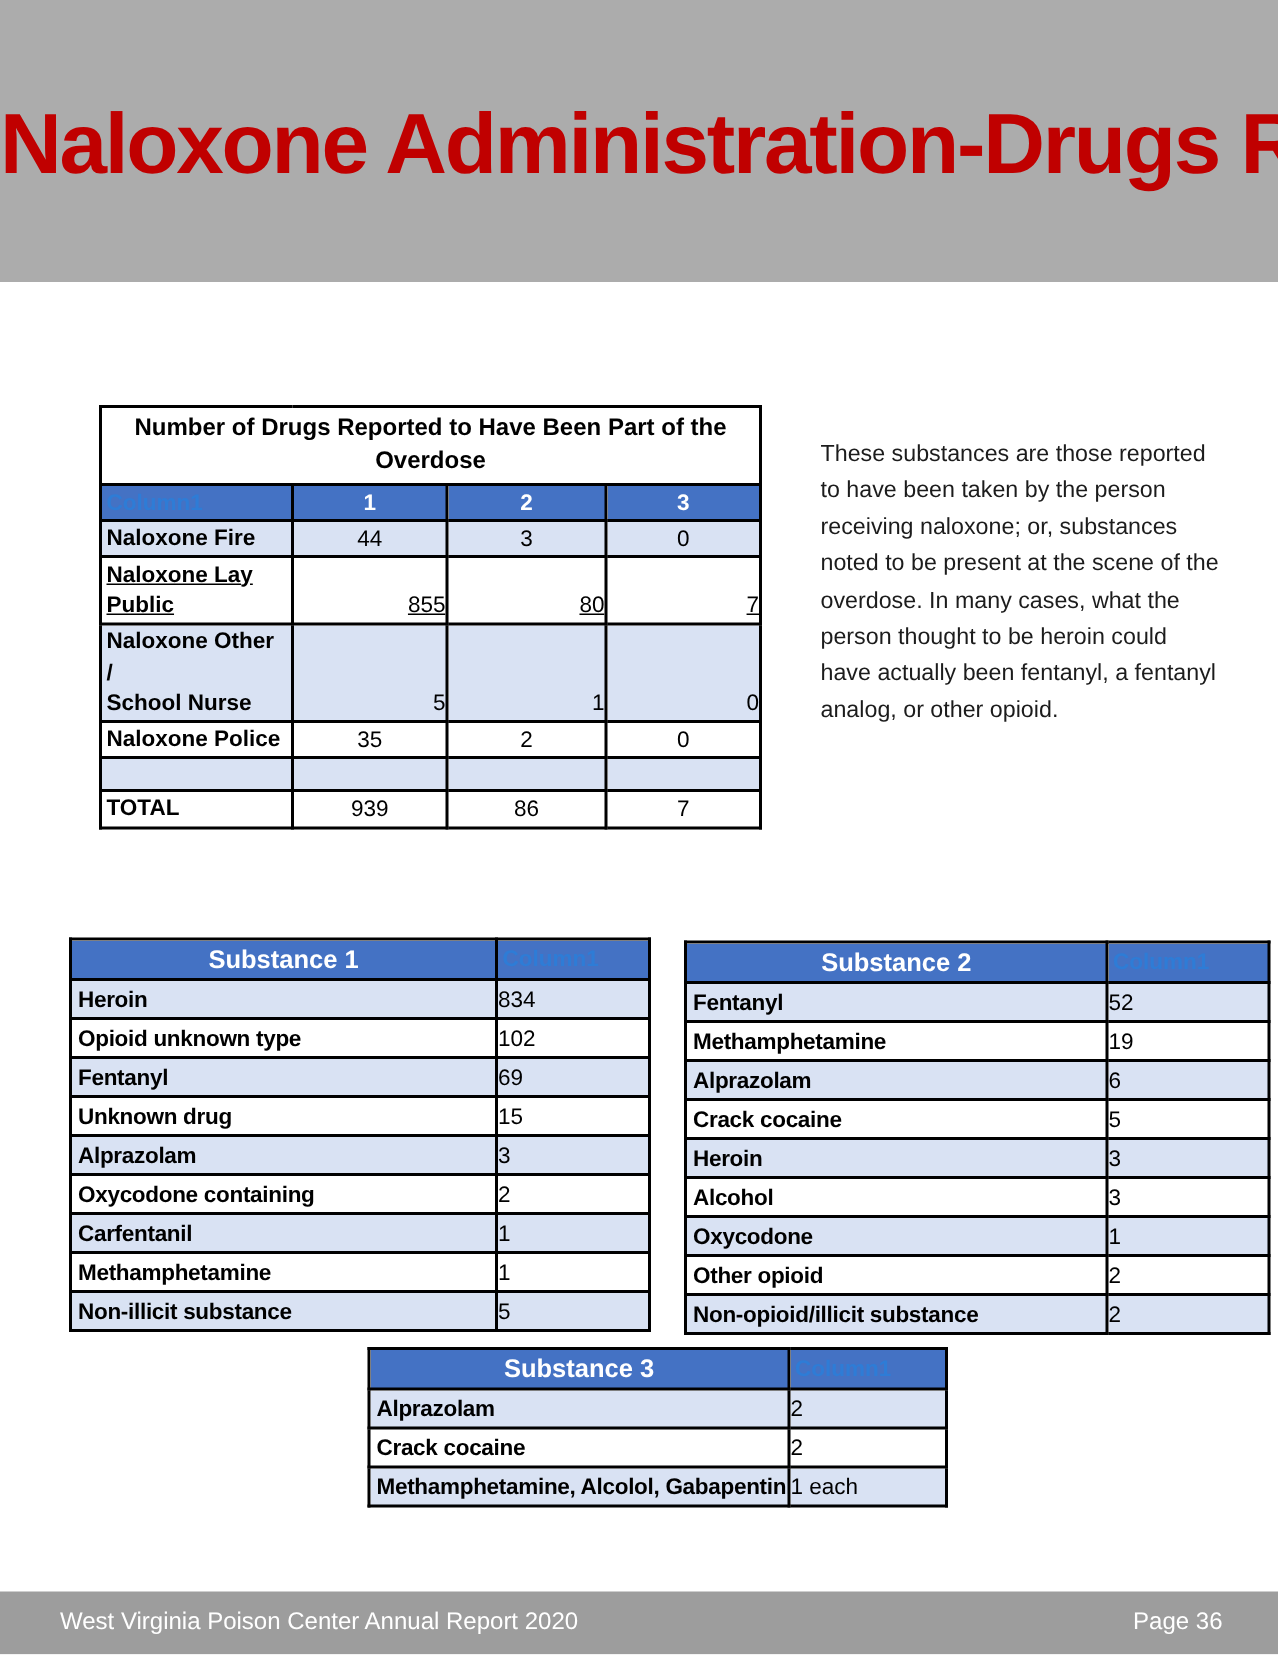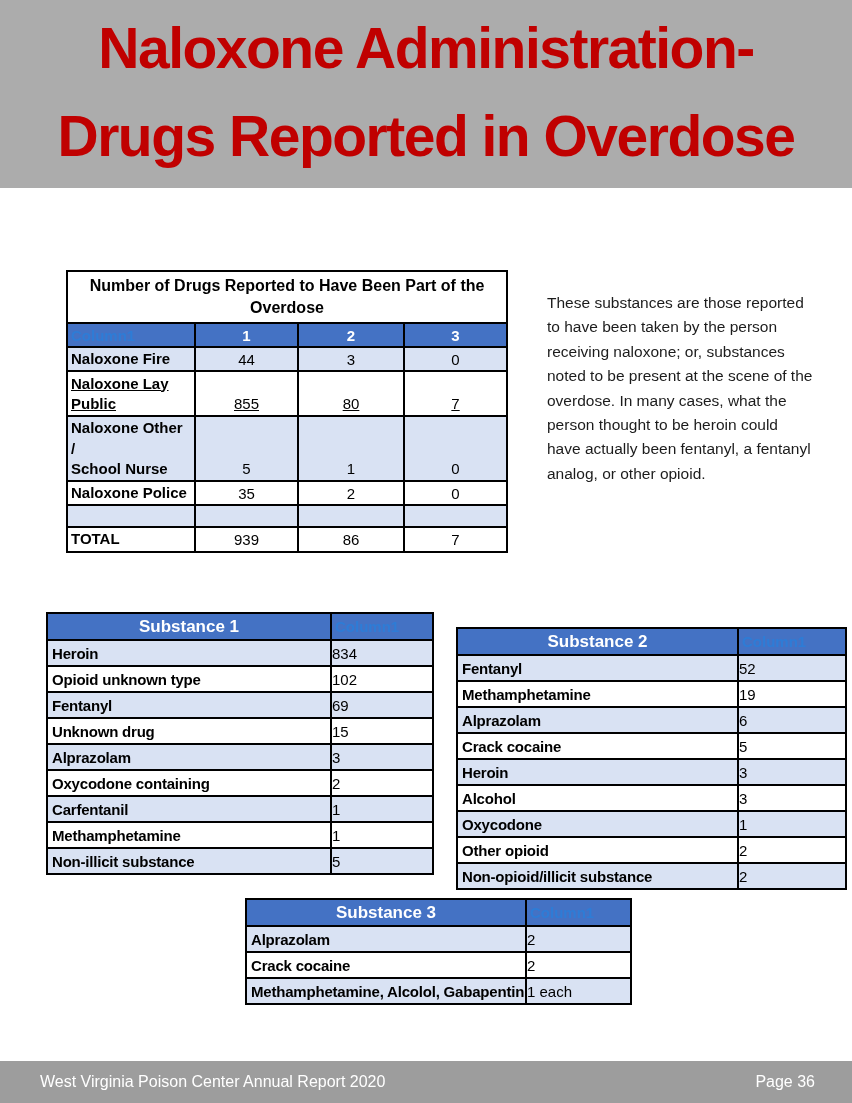--- a/index.html
+++ b/index.html
@@ -2,58 +2,58 @@
 <html><head>
 <meta charset="utf-8">
 <style>
   * { margin:0; padding:0; box-sizing:border-box; }
   html,body { background:#ffffff; }
   body { font-family:"Liberation Sans", sans-serif; }
   #page { position:relative; width:852px; height:1103px; background:#ffffff; overflow:hidden; }
 
   
   .header-band { position:absolute; left:0; top:0; width:852px; height:188px;
-    background:#acacac; display:flex; flex-direction:column; align-items:center;
+    background:#acacac; display:flex; flex-direction:row; align-items:center;
     padding-top:4px; }
   .title-line { color:#c00000; font-weight:bold; font-size:57px; letter-spacing:-1.5px;
     line-height:88px; white-space:nowrap; }
 
   
   table { border-collapse:collapse; table-layout:fixed; }
   td, th { border:2px solid #000; font-size:15px; overflow:hidden; }
   tr.alt { background:#d9e2f3; }
 
   
   .t1 { position:absolute; left:66px; top:270px; width:440px; }
   .t1 .title-cell { height:52px; background:#fff; text-align:center; vertical-align:middle;
     font-weight:bold; font-size:16px; line-height:1.4; padding:2px 8px; color:#000; }
   .t1 tr.hdr { height:24px; background:#4472c4; }
   .t1 tr.hdr .c1 { color:#2e7cd6; font-weight:bold; text-align:left; padding-left:3px; }
   .t1 tr.hdr .num { color:#ffffff; font-weight:bold; text-align:center; }
   .t1 td.lbl { font-weight:bold; text-align:left; padding:1px 3px; white-space:pre-line;
     line-height:1.35; color:#000; }
   .t1 td.val { text-align:center; color:#000; }
-  .t1 td.vb { vertical-align:bottom; padding-bottom:3px; }
+  .t1 td.vb { vertical-align:bottom; padding-bottom:3px;text-align:right; }
   .t1 tr.r-fire { height:23px; }
   .t1 tr.r-lay { height:45px;text-decoration:underline; }
   .t1 tr.r-other { height:44px; }
   .t1 tr.r-police { height:22px; }
   .t1 tr.r-empty { height:22px; }
   .t1 tr.r-total { height:23px; }
 
   
   .sub th.ttl { background:#4472c4; color:#ffffff; font-weight:bold; font-size:17px;
     text-align:center; height:27px; }
   .sub th.col1 { background:#4472c4; color:#2e7cd6; font-weight:bold; font-size:15px;
     text-align:left; padding-left:3px; }
   .sub td.lbl { font-weight:bold; text-align:left; padding:0 4px; white-space:nowrap;
     letter-spacing:-0.2px; color:#000; }
   .sub td.val { text-align:left; color:#000; }
   .sub tr.dr { height:26px; }
-  .sub1 { position:absolute; left:46px;  top:612px; width:386px; }
+  .sub1 { position:absolute; left:46px;  top:625px; width:386px; }
   .sub2 { position:absolute; left:456px; top:627px; width:389px; }
   .sub3 { position:absolute; left:245px; top:898px; width:385px; }
 
   
   .note { position:absolute; left:547px; top:291px; width:302px; font-size:15.5px;
     line-height:24.4px; color:#1c1c1c; white-space:pre-line; }
 
   
   .footer { position:absolute; left:0; top:1061px; width:852px; height:42px;
     background:#9d9d9d; color:#ffffff; font-size:16px;

